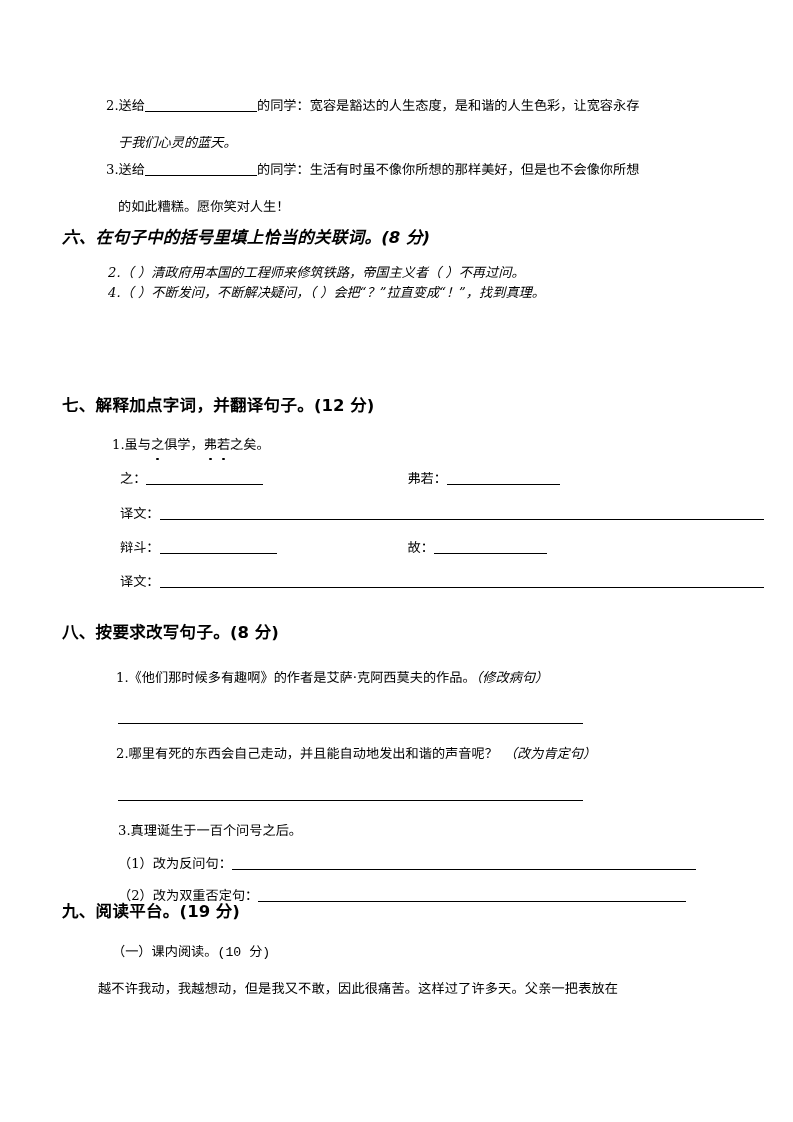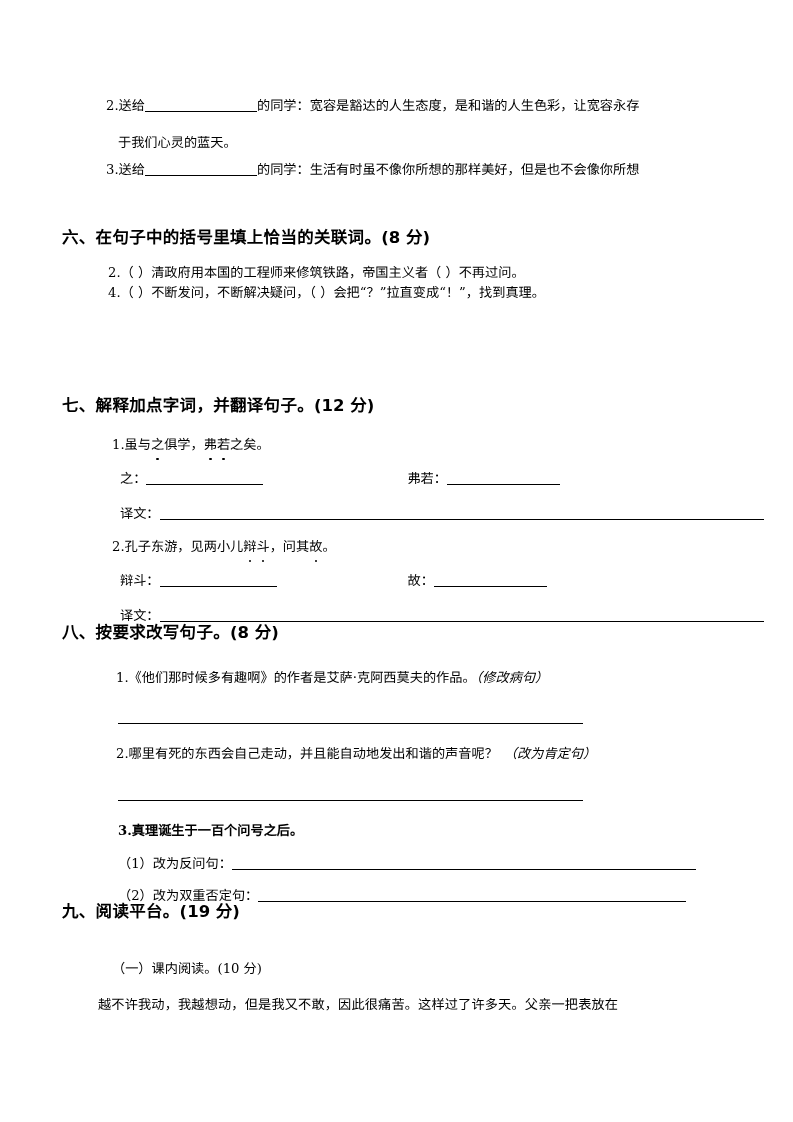--- a/index.html
+++ b/index.html
@@ -92,32 +92,35 @@
 </style>
 </head>
 <body>
 
 <div class="page">
 
   <div class="row" style="top:96px; left:62px; right:70px;">
     <div class="item" style="padding-left:44px;">
       <span class="num">2.</span><span>送给</span><span class="blank" style="width:112px;"></span><span>的同学：宽容是豁达的人生态度，是和谐的人生色彩，让宽容永存</span>
     </div>
-    <div class="item" style="padding-left:56px; margin-top:17px;">
+    <div class="item" style="padding-left:56px; margin-top:17px;font-style:italic;">
       <span>于我们心灵的蓝天。</span>
     </div>
   </div>
 
   <div class="row" style="top:160px; left:62px; right:60px;">
     <div class="item" style="padding-left:44px;">
       <span class="num">3.</span><span>送给</span><span class="blank" style="width:112px;"></span><span>的同学：生活有时虽不像你所想的那样美好，但是也不会像你所想</span>
     </div>
-  </div>
-
-  <div class="row" style="top:228px; left:62px; right:70px;">
+    <div class="item" style="padding-left:56px; margin-top:17px;">
+      <span>的如此糟糕。愿你笑对人生！</span>
+    </div>
+  </div>
+
+  <div class="row" style="top:228px; left:62px; right:70px;font-style:italic;">
 
     <div class="sec-head">
       <span>六、</span><span>在句子中的括号里填上恰当的关联词。</span><span class="score">(8 分)</span>
     </div>
 
 
     <div class="item" style="padding-left:46px; margin-top:14px;">
       <span class="num">2.</span><span>（        ）</span><span>清政府用本国的工程师来修筑铁路，帝国主义者</span><span>（        ）</span><span>不再过问。</span>
     </div>
 
@@ -138,23 +141,20 @@
     </div>
 
     <div class="item" style="padding-left:58px; margin-top:14px;">
       <span>之：</span><span class="blank" style="width:117px;"></span><span style="display:inline-block; width:144px;"></span><span>弗若：</span><span class="blank" style="width:113px;"></span>
     </div>
 
     <div class="item" style="padding-left:58px; margin-top:14px;">
       <span>译文：</span><span class="blank" style="width:604px;"></span>
     </div>
 
-    <div class="item" style="padding-left:50px; margin-top:13px;">
-      <span class="num">2.</span><span>孔子东游，见两小儿</span><span class="dot">辩</span><span class="dot">斗</span><span>，问其</span><span class="dot">故</span><span>。</span>
-    </div>
 
     <div class="item" style="padding-left:58px; margin-top:14px;">
       <span>辩斗：</span><span class="blank" style="width:117px;"></span><span style="display:inline-block; width:131px;"></span><span>故：</span><span class="blank" style="width:113px;"></span>
     </div>
 
     <div class="item" style="padding-left:58px; margin-top:14px;">
       <span>译文：</span><span class="blank" style="width:604px;"></span>
     </div>
   </div>
 
@@ -169,40 +169,40 @@
     </div>
 
     <div class="rule" style="margin-left:56px; margin-right:1px; margin-top:35px;"></div>
 
     <div class="item" style="padding-left:54px; margin-top:20px;">
       <span class="num">2.</span><span>哪里有死的东西会自己走动，并且能自动地发出和谐的声音呢？</span><span style="display:inline-block;width:6px;"></span><span class="instr">（改为肯定句）</span>
     </div>
 
     <div class="rule" style="margin-left:56px; margin-right:1px; margin-top:35px;"></div>
 
-    <div class="item" style="padding-left:56px; margin-top:20px;font-weight:bold;">
+    <div class="item" style="padding-left:56px; margin-top:20px;">
       <span class="num">3.</span><span>真理诞生于一百个问号之后。</span>
     </div>
 
     <div class="item" style="padding-left:56px; margin-top:13px;">
       <span>（1）改为反问句：</span><span class="blank" style="width:464px;"></span>
     </div>
 
     <div class="item" style="padding-left:56px; margin-top:12px;">
       <span>（2）改为双重否定句：</span><span class="blank" style="width:428px;"></span>
     </div>
   </div>
 
   <div class="row" style="top:902px; left:62px; right:70px;">
 
     <div class="sec-head">
       <span>九、</span><span>阅读平台。</span><span class="score">(19 分)</span>
     </div>
 
-    <div class="item" style="padding-left:50px; margin-top:36px;">
+    <div class="item" style="padding-left:50px; margin-top:20px;font-family:Liberation Mono, monospace;">
       <span>（一）课内阅读。</span><span>(10 分)</span>
     </div>
 
     <div class="item" style="padding-left:36px; margin-top:16px; letter-spacing:0.15px;">
       <span>越不许我动，我越想动，但是我又不敢，因此很痛苦。这样过了许多天。父亲一把表放在</span>
     </div>
   </div>
 
 </div>
 

